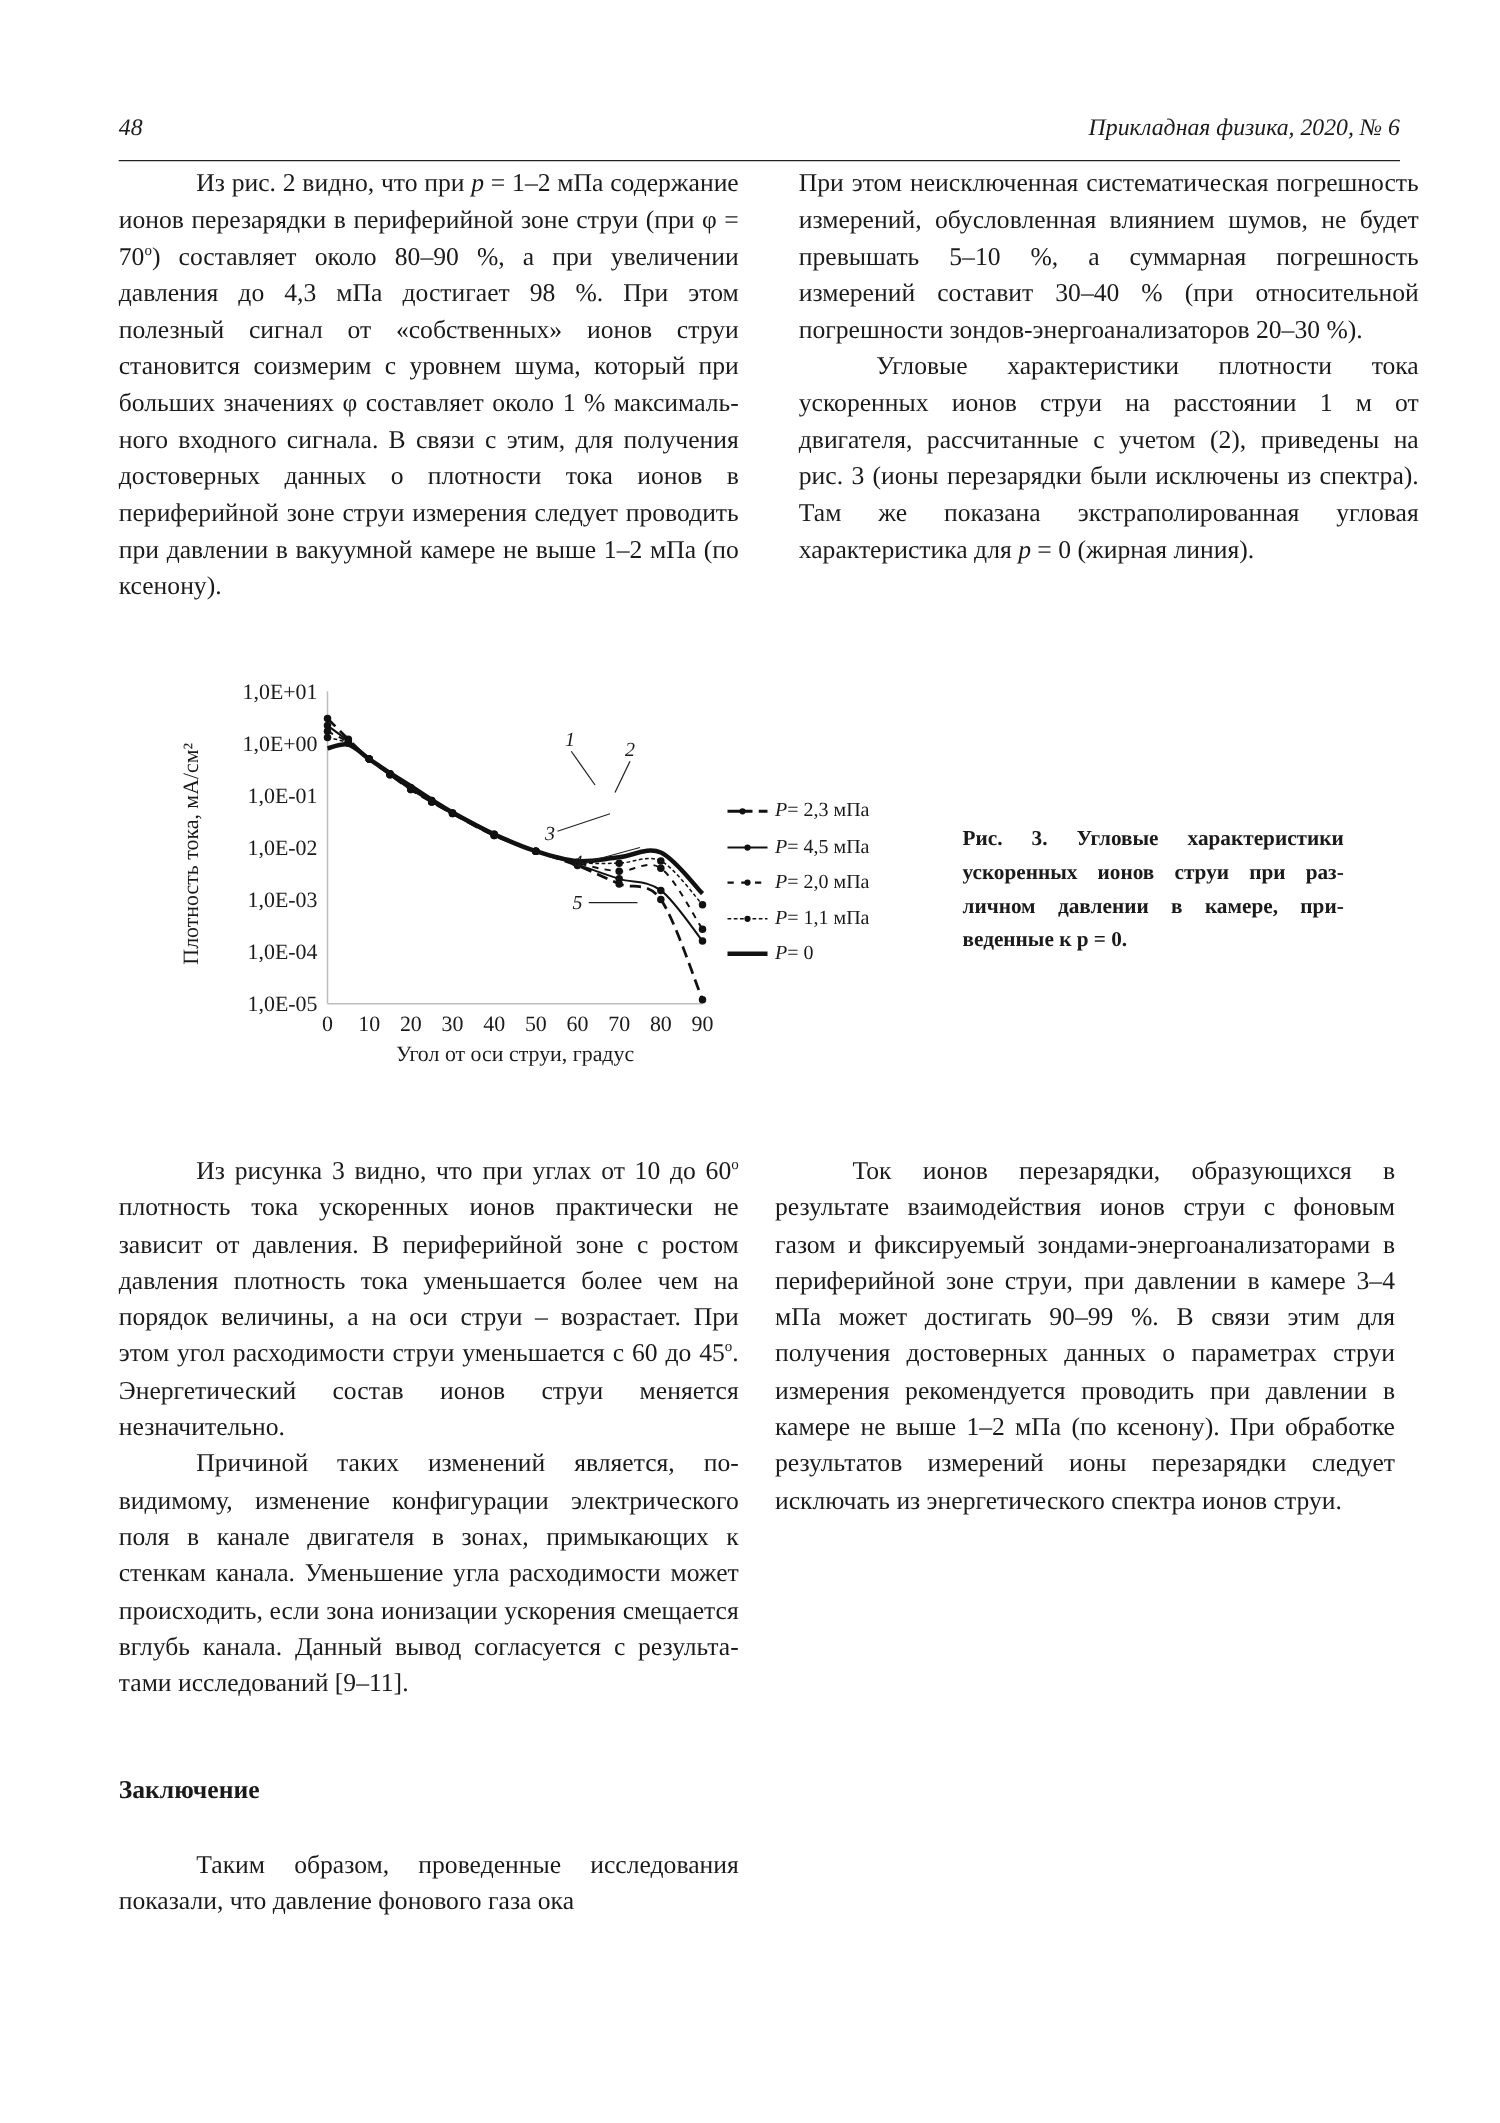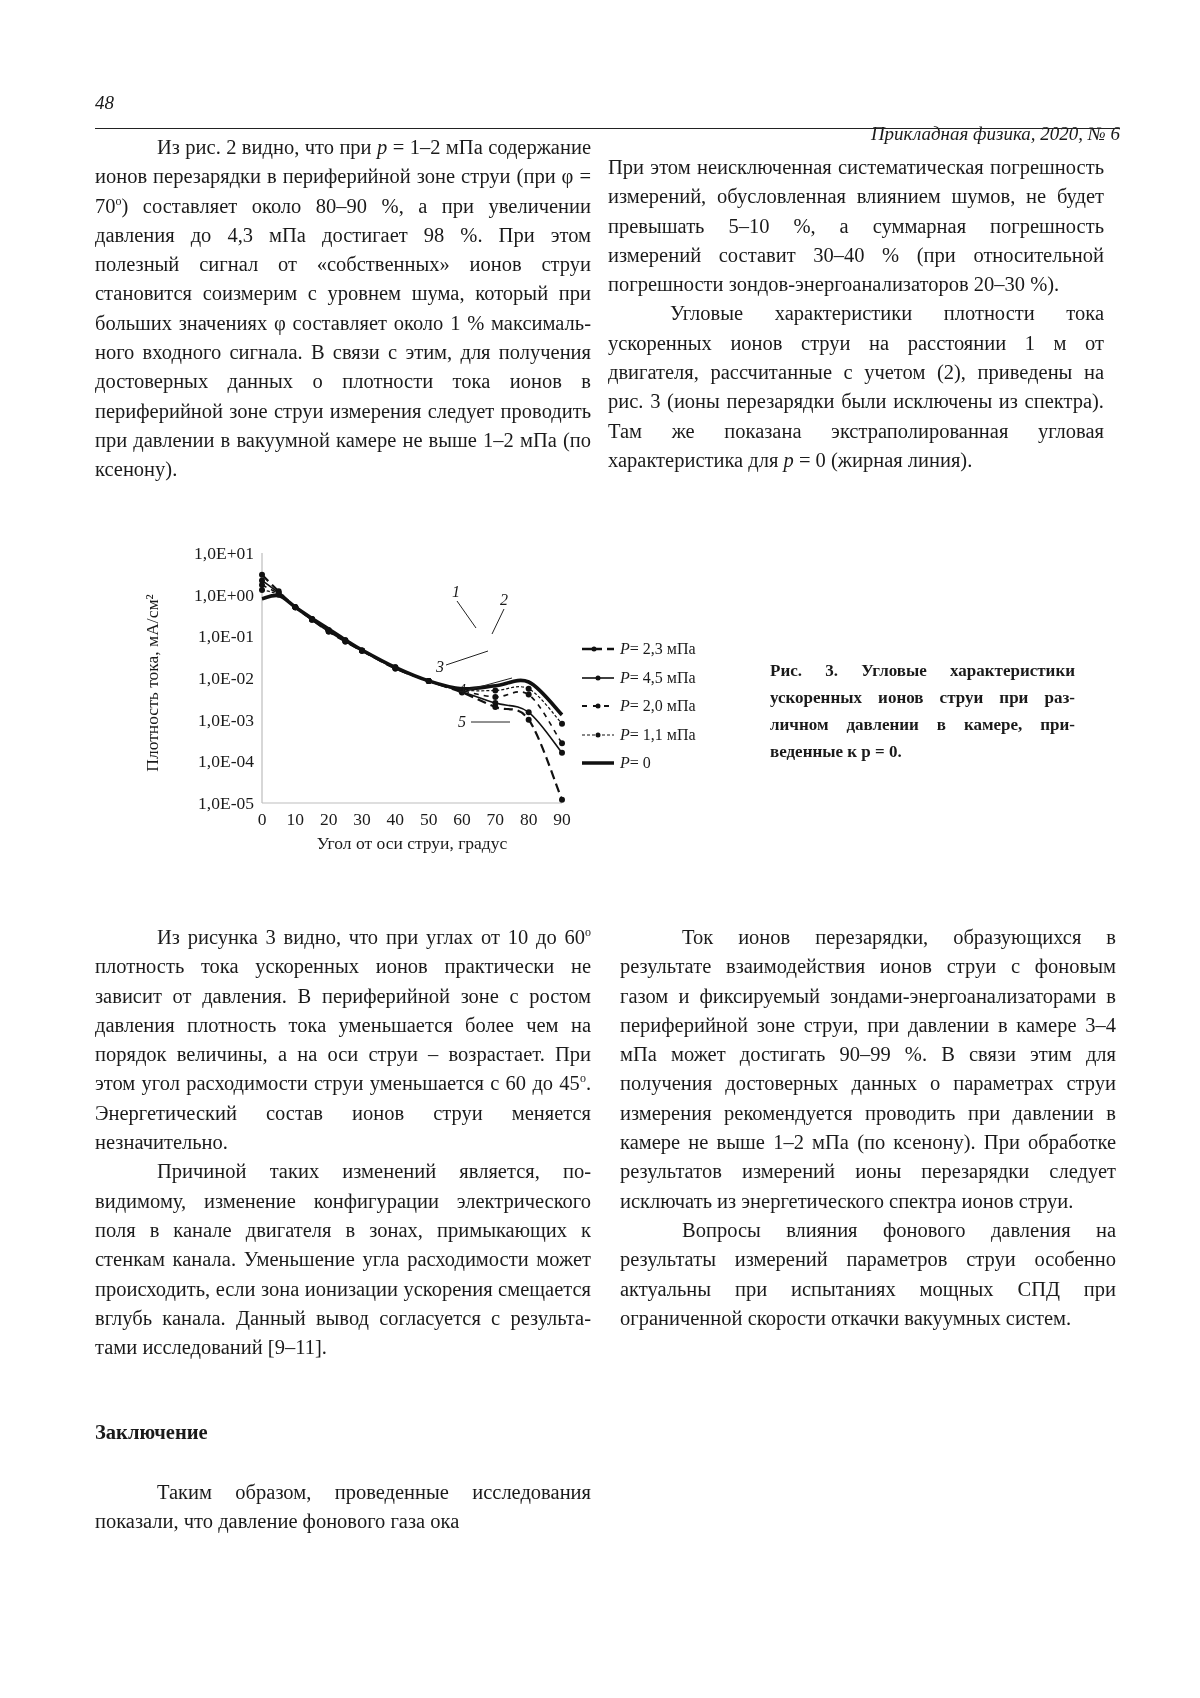--- a/index.html
+++ b/index.html
@@ -1,30 +1,30 @@
 <!DOCTYPE html>
 <html><head>
 <meta charset="utf-8">
 <style>
   html, body { margin: 0; padding: 0; background: #ffffff; }
   body { width: 1200px; height: 1698px; position: relative; overflow: hidden;
          font-family: "Liberation Serif", "DejaVu Serif", serif; color: #1a1a1a; }
   .runhead { position: absolute; left: 95px; top: 92px; width: 1025px; height: 24px;
              font-style: italic; font-size: 19px; }
   .runhead .pg { position: absolute; left: 0; top: 0; }
-  .runhead .jr { position: absolute; right: 0; top: 0; margin-top: 31px; }
+  .runhead .jr { position: absolute; right: 0; top: 0; }
   .rule { position: absolute; left: 95px; top: 128px; width: 1025px; height: 0;
           border-top: 1.5px solid #222; }
   .col { position: absolute; font-size: 20.5px; line-height: 29.3px; text-align: justify;
          hyphens: manual; }
   .col p { margin: 0; text-indent: 0; }
   .col p.ind { text-indent: 62px; }
   .col p.noind { text-indent: 0; }
   #col-tl { left: 95px; top: 133px; width: 496px; }
-  #col-tr { left: 608px; top: 133px; width: 496px; margin-top: 20px; }
+  #col-tr { left: 639px; top: 133px; width: 496px; }
   #col-bl { left: 95px; top: 923px; width: 496px; }
   #col-br { left: 620px; top: 923px; width: 496px; }
   .heading { font-weight: bold; text-align: left; margin: 56px 0 30px 0 !important; text-indent: 0 !important; }
   sup { font-size: 12px; vertical-align: super; line-height: 0; }
   i { font-style: italic; }
 
   
   #figure { position: absolute; left: 140px; top: 535px; width: 980px; height: 340px; }
   #chart-svg { position: absolute; left: 0; top: 0; }
   .tick { font-family: "Liberation Serif", serif; font-size: 17.5px; fill: #1a1a1a; }
@@ -205,14 +205,13 @@
 
 <div class="col" id="col-bl">
   <p class="ind"><span>Из рисунка 3 видно, что при углах от 10 до 60</span><sup>o</sup><span> плотность тока ускоренных ионов практически не зависит от давления. В пери­ферийной зоне с ростом давления плотность тока уменьшается более чем на порядок вели­чины, а на оси струи – возрастает. При этом угол расходимости струи уменьшается с 60 до 45</span><sup>o</sup><span>. Энергетический состав ионов струи меняется незначительно.</span></p>
   <p class="ind">Причиной таких изменений является, по­видимому, изменение конфигурации электри­ческого поля в канале двигателя в зонах, при­мыкающих к стенкам канала. Уменьшение уг­ла расходимости может происходить, если зона ионизации ускорения смещается вглубь канала. Данный вывод согласуется с результа­тами исследований [9–11].</p>
   <p class="heading">Заключение</p>
   <p class="ind">Таким образом, проведенные исследова­ния показали, что давление фонового газа ока­</p>
 </div>
 
 <div class="col" id="col-br">
   <p class="ind">Ток ионов перезарядки, образующихся в результате взаимодействия ионов струи с фо­новым газом и фиксируемый зондами-энергоанализаторами в периферийной зоне струи, при давлении в камере 3–4 мПа может достигать 90–99 %. В связи этим для получе­ния достоверных данных о параметрах струи измерения рекомендуется проводить при дав­лении в камере не выше 1–2 мПа (по ксенону). При обработке результатов измерений ионы перезарядки следует исключать из энергети­ческого спектра ионов струи.</p>
-  <p class="ind">Вопросы влияния фонового давления на результаты измерений параметров струи осо­бенно актуальны при испытаниях мощных СПД при ограниченной скорости откачки ва­куумных систем.</p>
 </div>
 
 </body></html>

